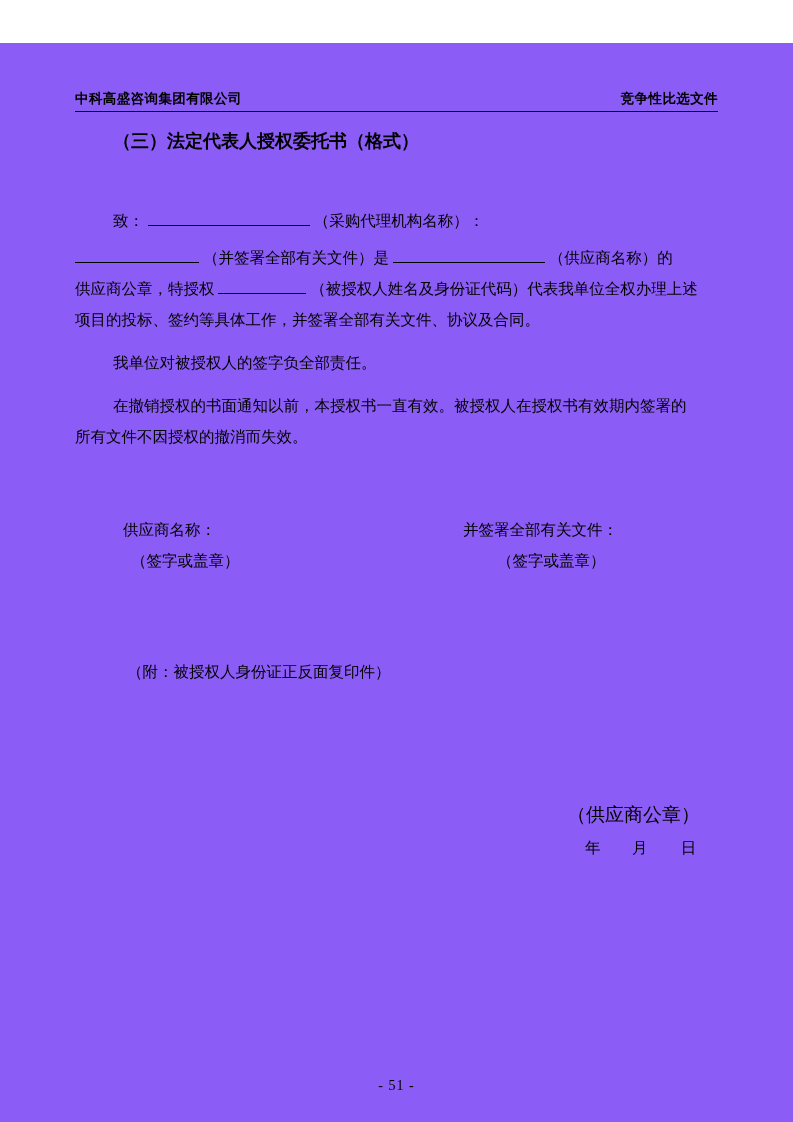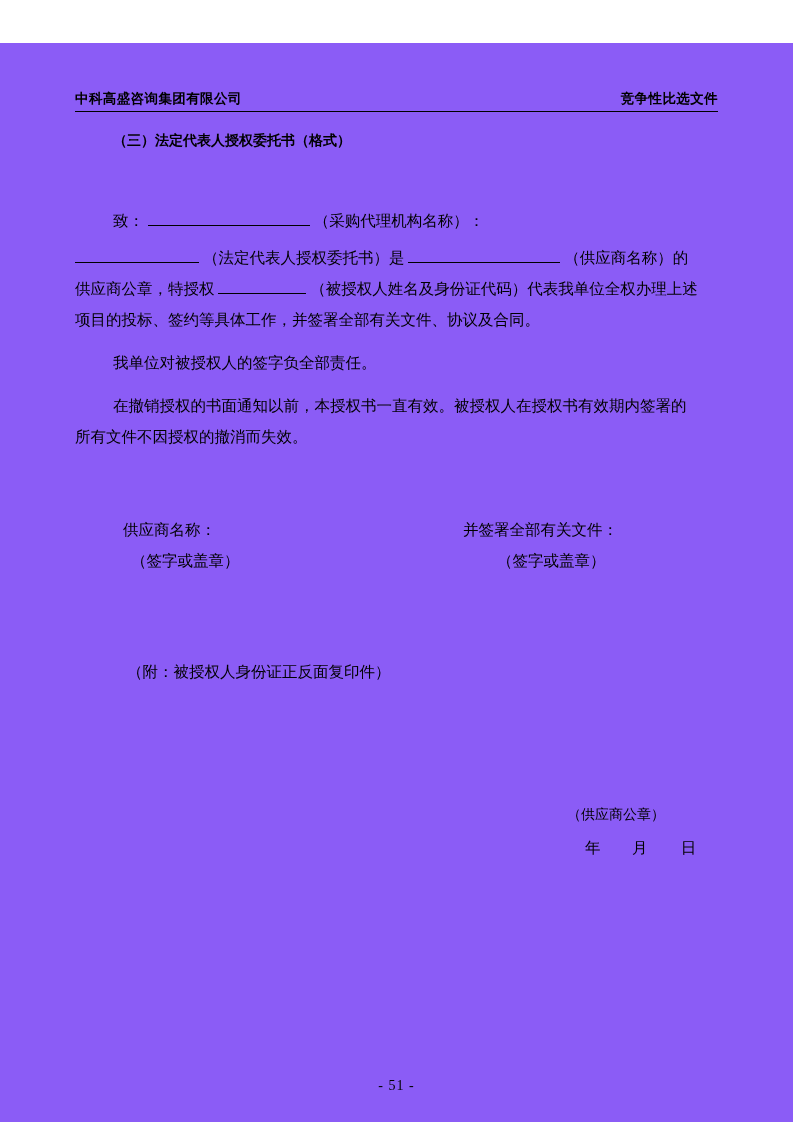--- a/index.html
+++ b/index.html
@@ -46,23 +46,23 @@
     border-bottom: 1.2px solid #000;
   }
   
   .content {
     position: absolute;
     left: 75px;
     top: 84px;
     width: 643px;
   }
   .title {
-    font-family: Liberation Serif, serif;
+    font-family: Liberation Sans, sans-serif;
     font-weight: bold;
-    font-size: 14px;
+    font-size: 18px;
     line-height: 28px;
     padding-left: 38px;
     margin-bottom: 26px;
   }
   p {
     margin: 0;
     font-size: 15.5px;
     line-height: 31px;
     text-align: justify;
   }
@@ -123,21 +123,21 @@
   }
   .stamp-area {
     margin-top: 112px;
     position: relative;
     height: 70px;
   }
   .stamp-seal {
     position: absolute;
     left: 492px;
     top: 0;
-    font-size: 14px;
+    font-size: 19px;
     line-height: 31px;
   }
   .stamp-date {
     position: absolute;
     left: 510px;
     top: 33px;
     font-size: 15.5px;
     line-height: 31px;
     letter-spacing: 1px;
   }
@@ -175,21 +175,21 @@
 
     <p class="indent row-to">
       <span>致：</span>
       <span class="blank b-agency"></span>
       <span>（采购代理机构名称）：</span>
     </p>
 
     <div class="para-block">
       <p>
         <span class="blank b-legal"></span>
-        <span>（法定代表人授权委托书）是</span>
+        <span>（并签署全部有关文件）是</span>
         <span class="blank b-supplier"></span>
         <span>（供应商名称）的</span>
       </p>
       <p>
         <span>供应商公章，特授权</span>
         <span class="blank b-auth"></span>
         <span>（被授权人姓名及身份证代码）代表我单位全权办理上述</span>
       </p>
       <p>项目的投标、签约等具体工作，并签署全部有关文件、协议及合同。</p>
     </div>

